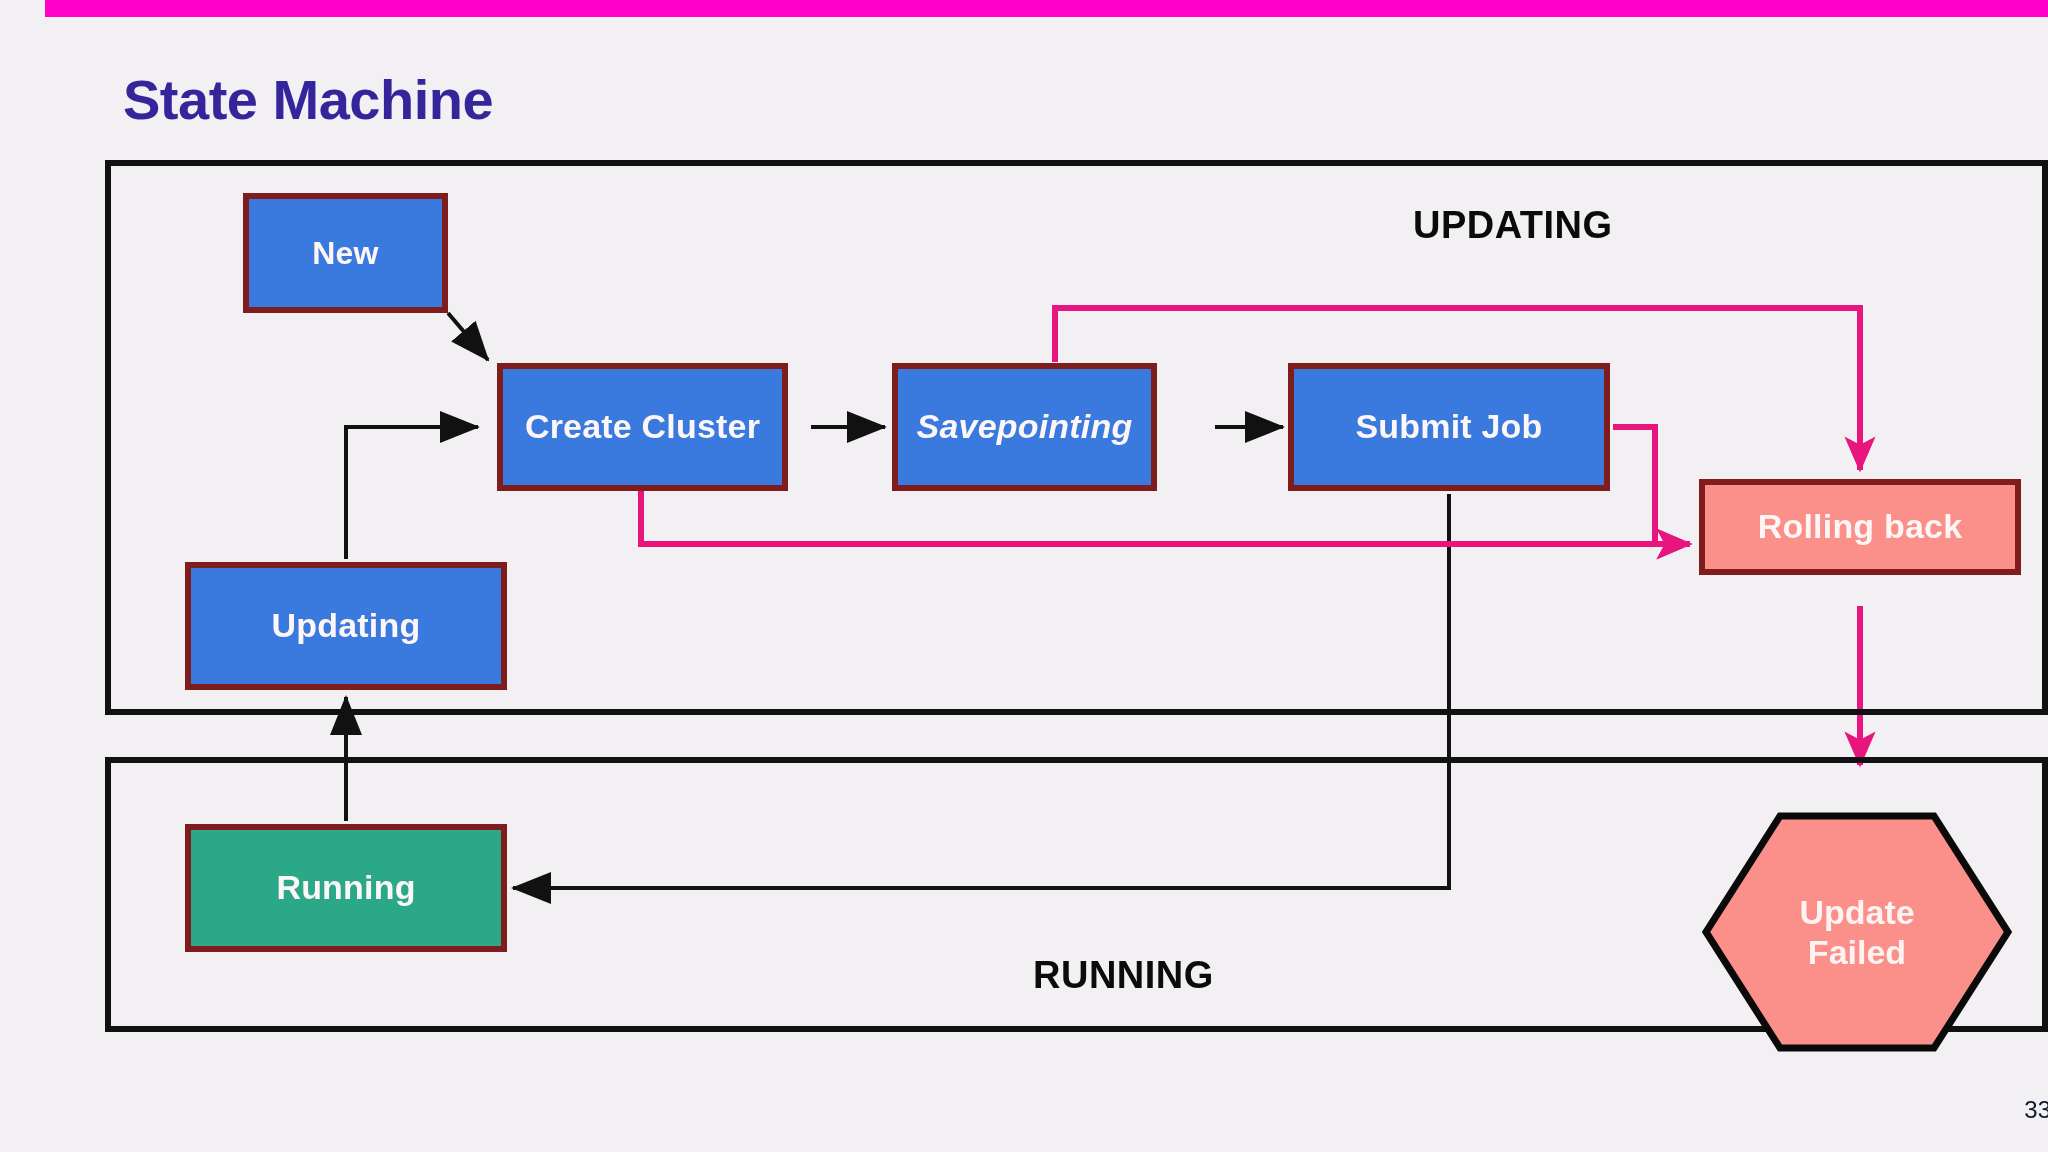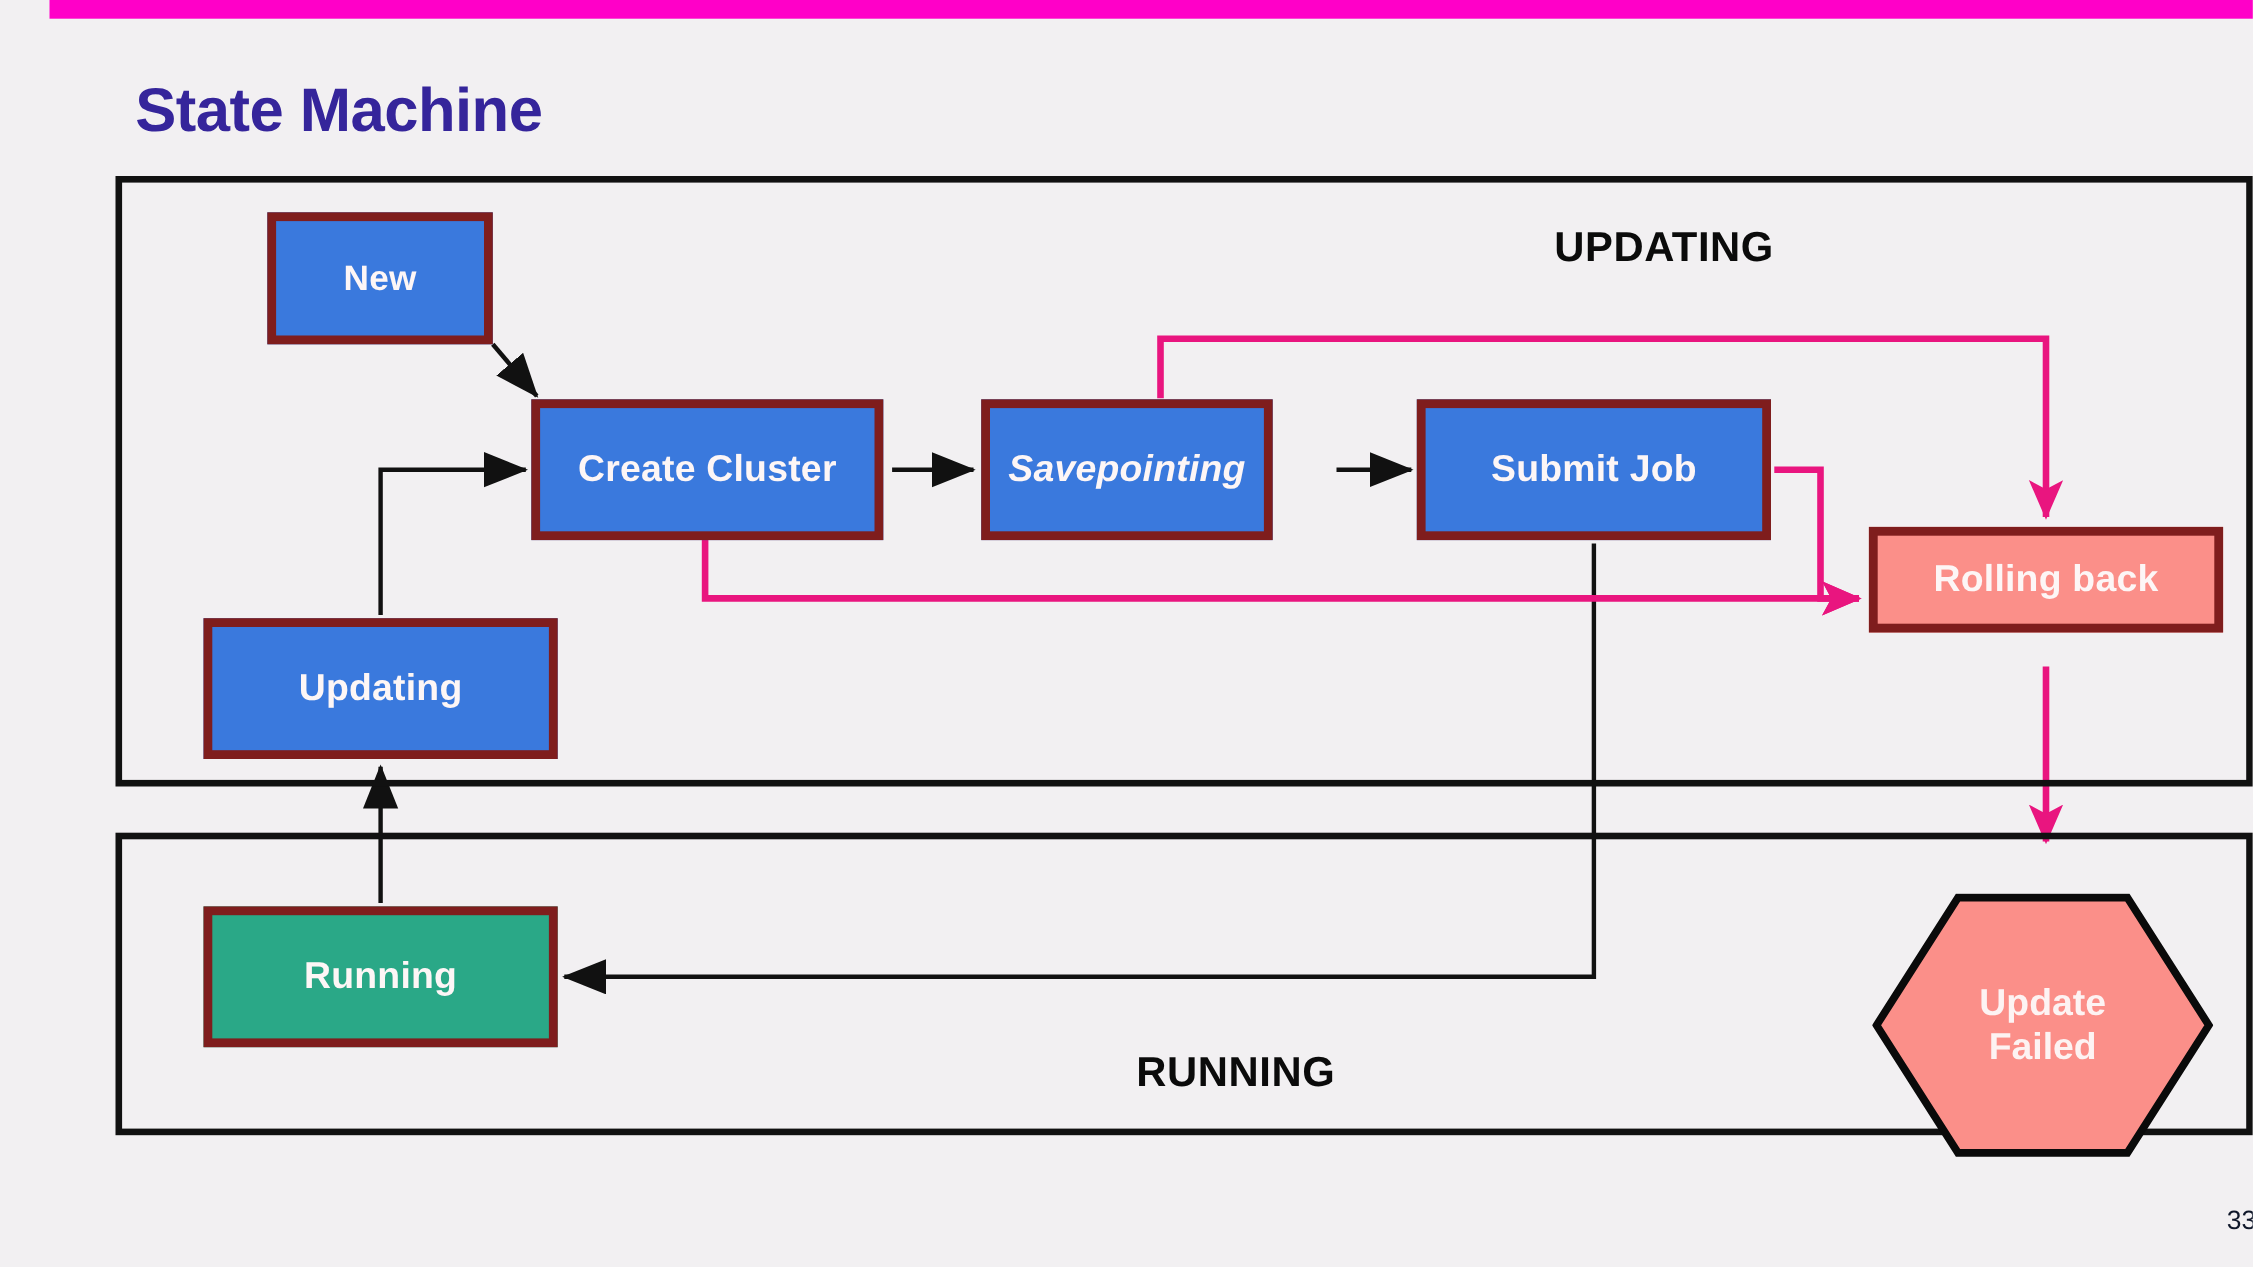--- a/index.html
+++ b/index.html
@@ -72,39 +72,39 @@
     left: 1368px;
     top: 204px;
   }
   #label-running {
     left: 988px;
     top: 954px;
   }
   
   .node {
     position: absolute;
-    border: 8px solid #7f1d1d;
+    border: 6px solid #7f1d1d;
     box-sizing: border-box;
     display: flex;
     align-items: center;
     justify-content: center;
     color: #fdf6f6;
     font-weight: 700;
     font-size: 34px;
     letter-spacing: 0.2px;
     text-align: center;
     line-height: 1.15;
     user-select: none;
   }
   .node.blue   { background: #3a79dd; }
   .node.green  { background: #2aa887; }
   .node.salmon { background: #fb8f89; }
 
   #node-new           { left: 198px;  top: 193px; width: 205px; height: 120px; font-size: 32px; }
-  #node-create-cluster{ left: 438px;  top: 363px; width: 320px; height: 128px; }
+  #node-create-cluster{ left: 452px;  top: 363px; width: 291px; height: 128px; }
   #node-savepointing  { left: 847px;  top: 363px; width: 265px; height: 128px; font-style: italic; }
   #node-submit-job    { left: 1243px; top: 363px; width: 322px; height: 128px; }
   #node-updating      { left: 140px;  top: 562px; width: 322px; height: 128px; }
   #node-running       { left: 140px;  top: 824px; width: 322px; height: 128px; }
   #node-rolling-back  { left: 1654px; top: 479px; width: 322px; height: 96px; }
 
   
   #node-update-failed {
     position: absolute;
     left: 1657px;

